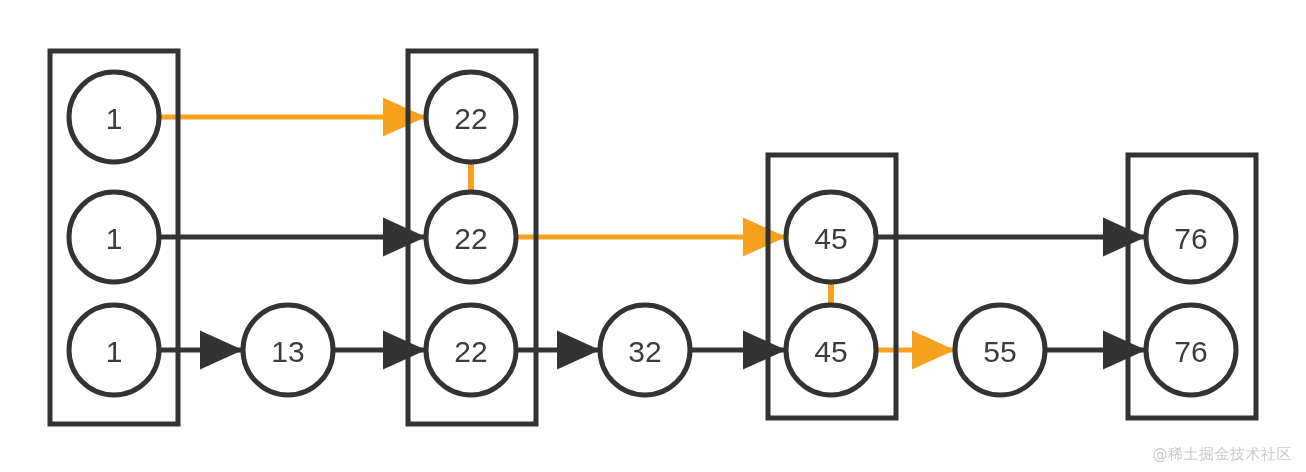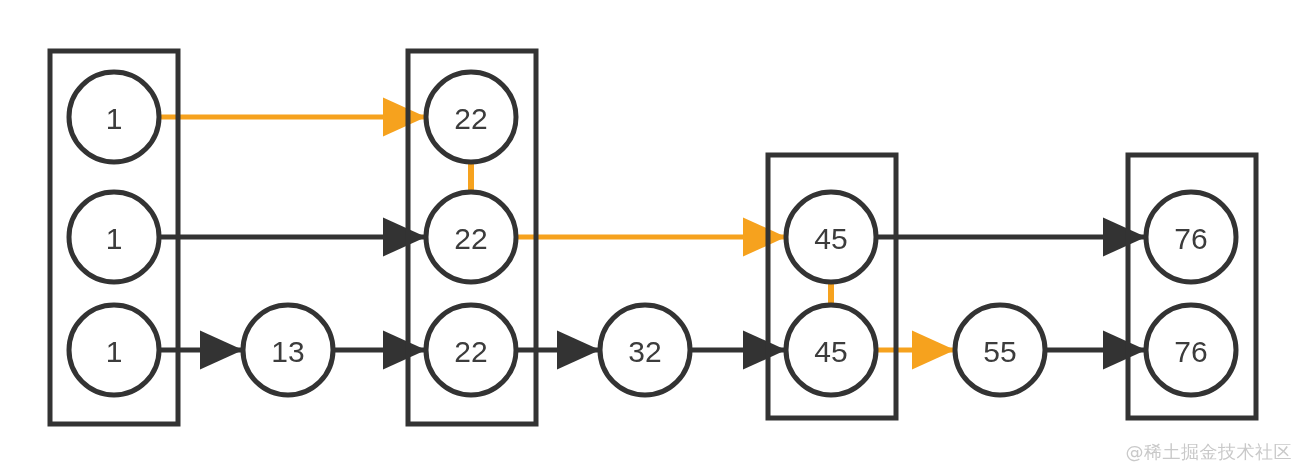--- a/index.html
+++ b/index.html
@@ -30,21 +30,21 @@
     fill: #3c3c3c;
     text-anchor: middle;
     dominant-baseline: central;
     user-select: none;
   }
   .watermark {
     position: absolute;
     right: 14px;
     bottom: 8px;
     font-family: "DejaVu Sans", sans-serif;
-    font-size: 18px;
+    font-size: 15px;
     color: #c9c9c9;
     letter-spacing: 0.5px;
     user-select: none;
     white-space: nowrap;
   }
 </style>
 </head>
 <body>
 
 <div id="canvas">

